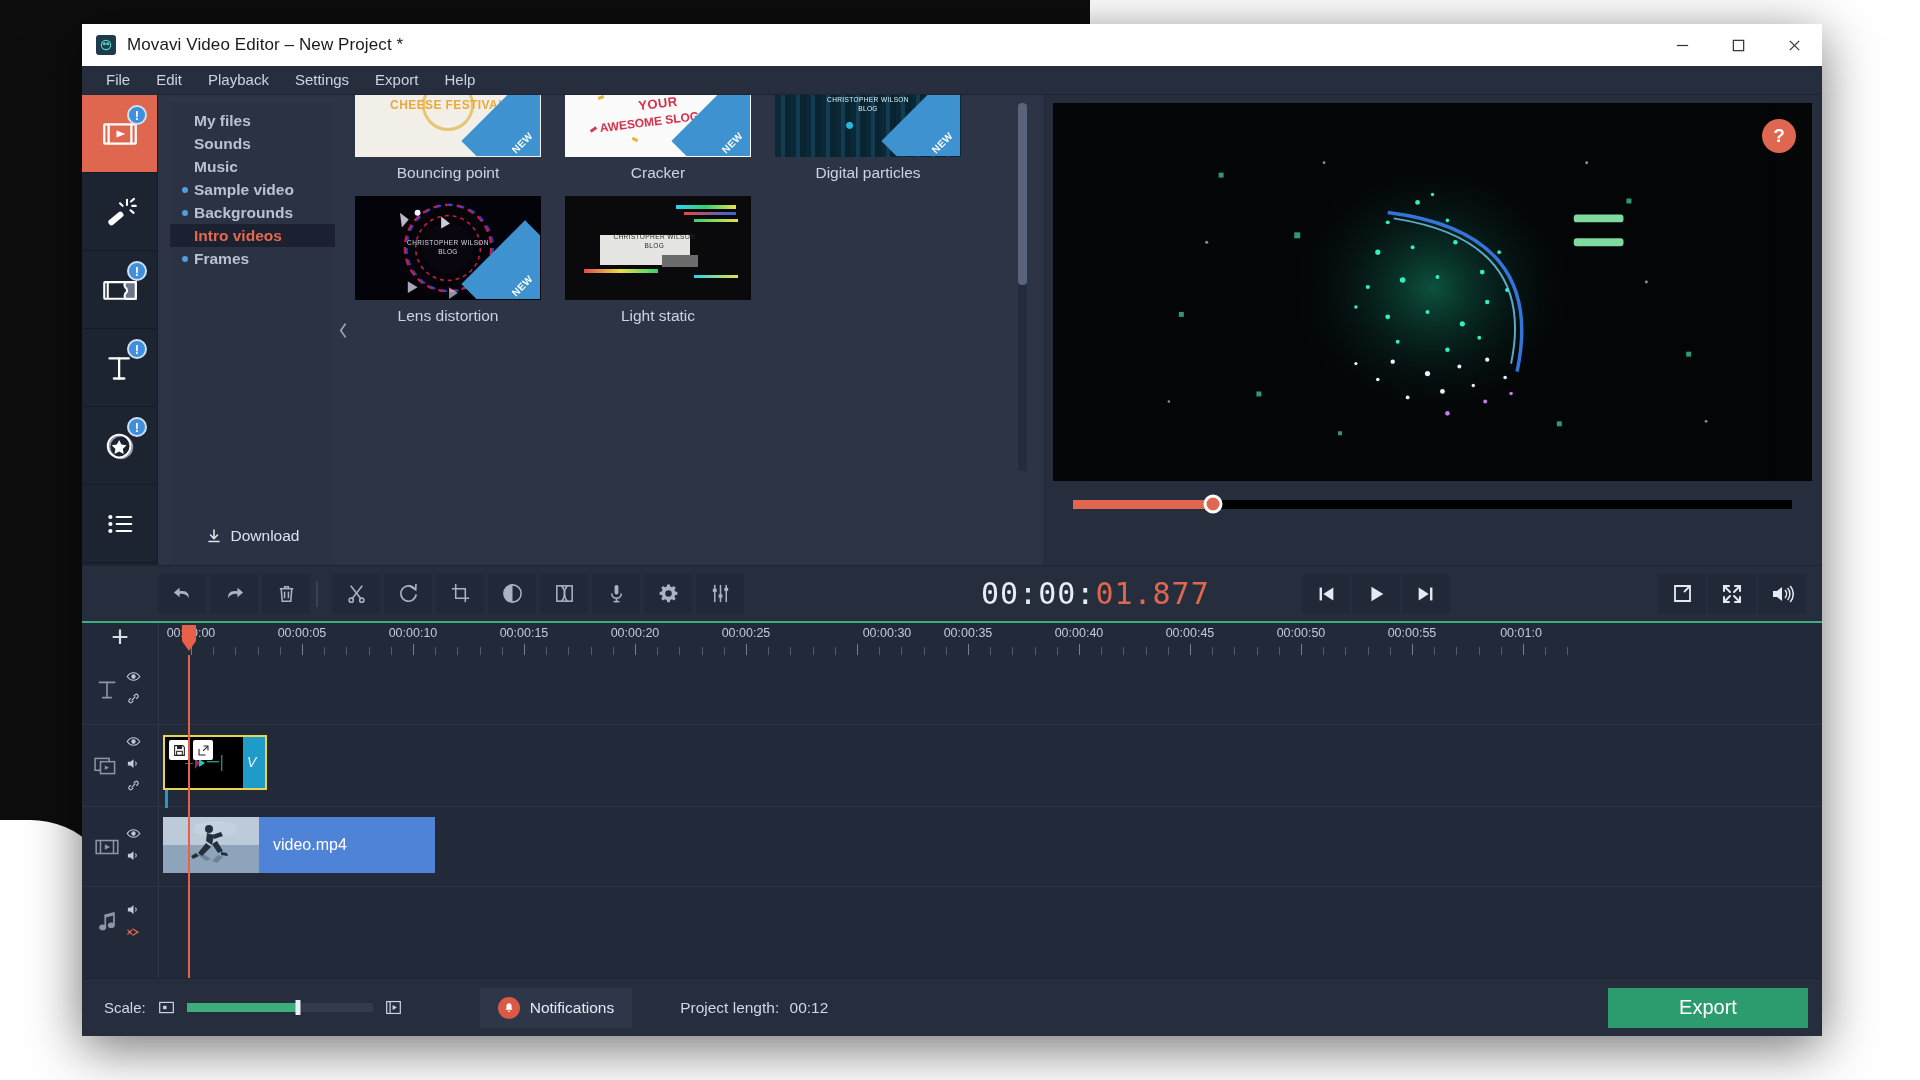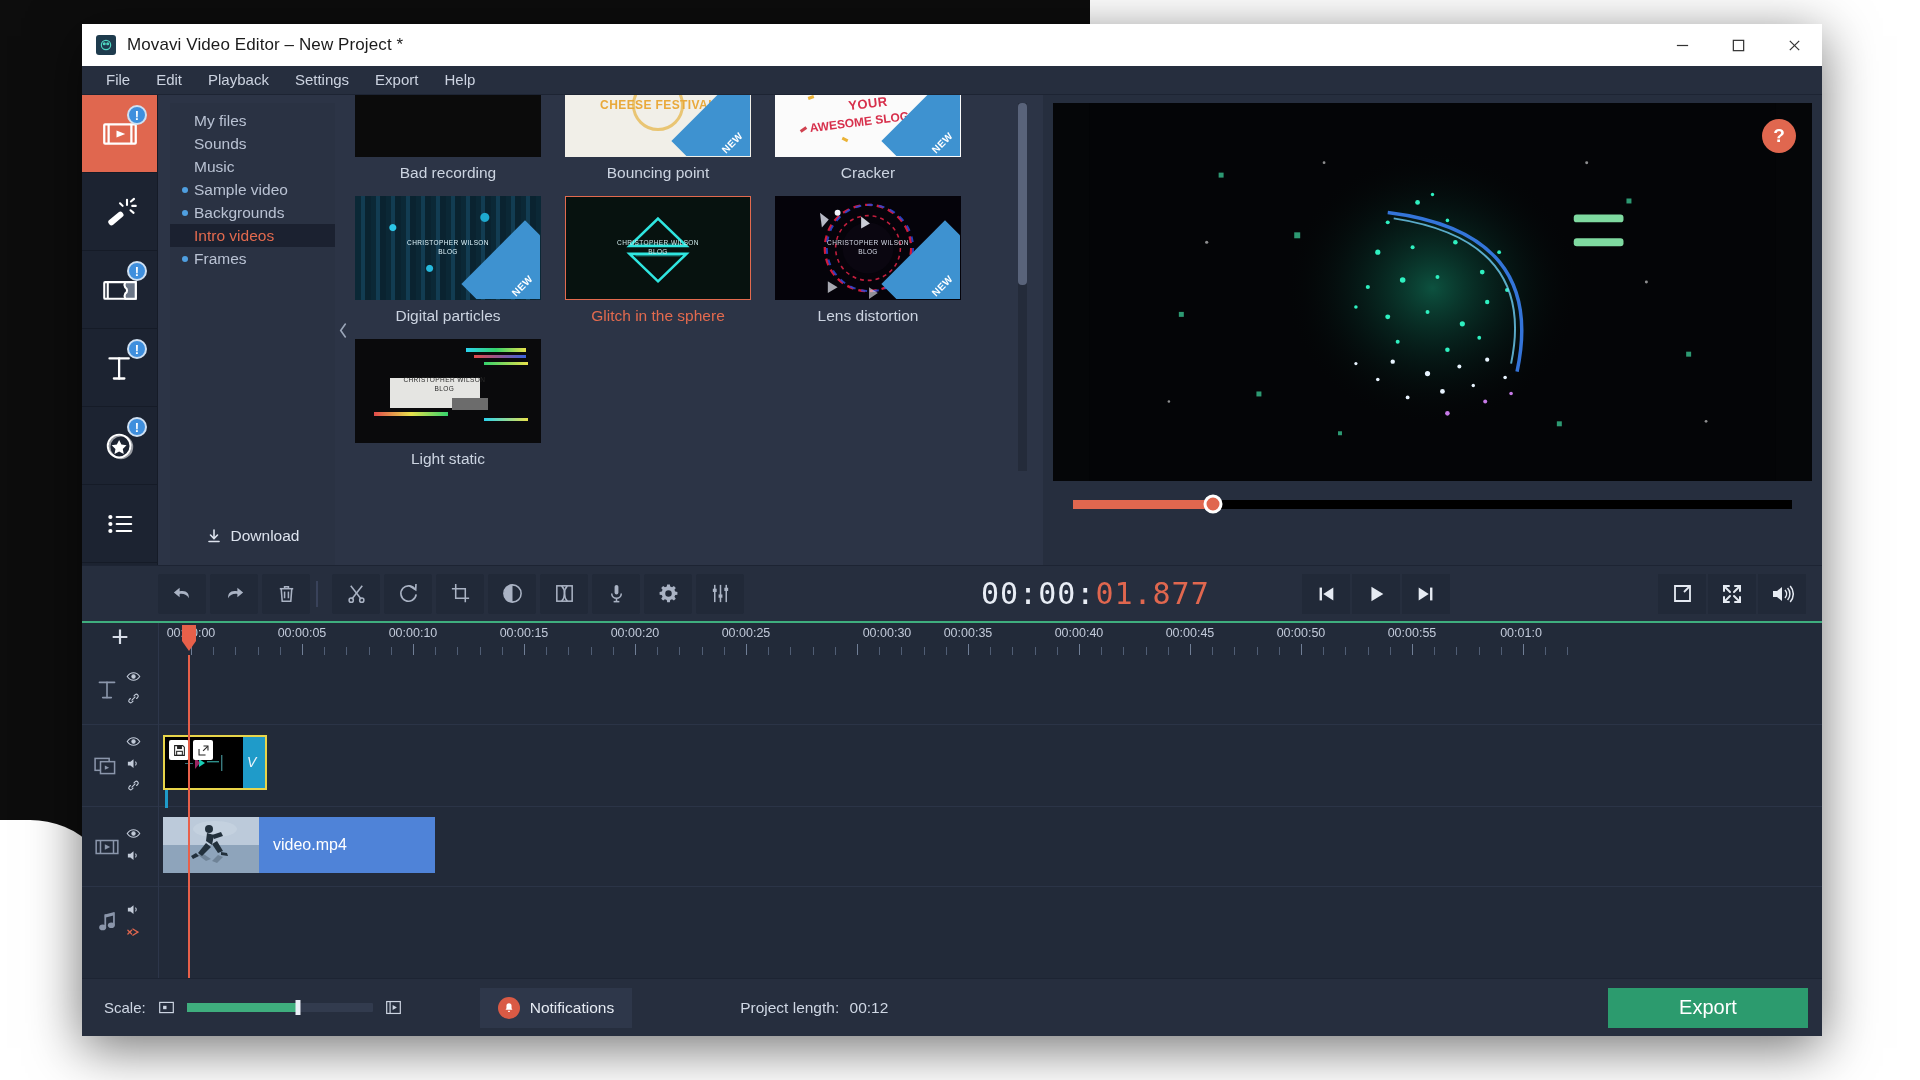--- a/index.html
+++ b/index.html
@@ -118,21 +118,21 @@
   }
   #panel-content { display: flex; flex: 1; min-height: 0; }
 
   
   #cat-col {
     width: 165px; margin-left: 12px; margin-top: 8px;
     background: #2a3243; flex: none;
     display: flex; flex-direction: column;
     position: relative;
   }
-  #cat-list { padding-top: 6px; }
+  #cat-list { padding-top: 6px; font-weight: bold; }
   .cat-item {
     font-size: 15.5px; color: #b9c2d3;
     padding: 2px 8px 2px 12px; line-height: 19px;
     display: flex; align-items: center; gap: 6px;
     white-space: nowrap;
   }
   .cat-item .dot {
     width: 6px; height: 6px; border-radius: 50%;
     background: #4f9fe0; flex: none;
   }
@@ -391,21 +391,21 @@
     margin-left: 78px; height: 40px; background: #2e374a;
     display: flex; align-items: center; gap: 10px;
     padding: 0 18px;
   }
   #notif-icon {
     width: 22px; height: 22px; border-radius: 50%;
     background: #d95a45; display: flex; align-items: center; justify-content: center;
   }
   #notif-icon svg { width: 12px; height: 12px; color: #fff; }
   #notif-label { font-size: 15.5px; color: #e6ebf3; }
-  #proj-length { margin-left: 108px; font-size: 15.5px; color: #cfd7e4; }
+  #proj-length { margin-left: 48px; font-size: 15.5px; color: #cfd7e4; }
   #export-btn {
     margin-left: auto; width: 200px; height: 40px;
     background: #2c9b6e; color: #fff; font-size: 20px;
     display: flex; align-items: center; justify-content: center;
   }
 </style>
 </head>
 <body>
 
 <div id="desktop">
@@ -561,24 +561,20 @@
 
         <div id="collapse-handle">
           <svg viewBox="0 0 12 20" fill="none" stroke="#9aa5b8" stroke-width="1.8" stroke-linecap="round" style="width:11px;height:19px">
             <polyline points="8,3 3,10 8,17"></polyline>
           </svg>
         </div>
 
         <div id="grid-wrap">
           <div id="grid">
 
-            <div class="thumb-cell">
-              <div class="thumb-box" style="background:#0b0b0b"></div>
-              <div class="thumb-label">Bad recording</div>
-            </div>
 
             <div class="thumb-cell">
               <div class="thumb-box" style="background:#f1efe8">
                 <div style="position:absolute;left:50%;top:50%;transform:translate(-50%,-50%);width:52px;height:52px;border:3px solid #e8bd5e;border-radius:50%;opacity:.85"></div>
                 <div style="position:absolute;left:50%;top:50%;transform:translate(-50%,-50%);font-size:12px;font-weight:bold;color:#e9a93b;letter-spacing:.4px;white-space:nowrap">CHEESE FESTIVAL</div>
                 <div style="position:absolute;right:-30px;bottom:-30px;width:90px;height:90px;background:#3e92d0;transform:rotate(45deg)"></div>
                 <div class="new-badge">NEW</div>
               </div>
               <div class="thumb-label">Bouncing point</div>
             </div>
@@ -611,32 +607,20 @@
                      radial-gradient(circle at 85% 62%, #1e9bc4 0 3px, transparent 4px),
                      repeating-linear-gradient(90deg,#0b2836 0 5px,#123c52 5px 9px,#0a2330 9px 15px),
                      linear-gradient(180deg,#0a2b3c,#061a26)">
                 <div class="wm" style="color:#dff4fb">CHRISTOPHER WILSON<br>BLOG</div>
                 <div style="position:absolute;right:-30px;bottom:-30px;width:90px;height:90px;background:#3e92d0;transform:rotate(45deg)"></div>
                 <div class="new-badge">NEW</div>
               </div>
               <div class="thumb-label">Digital particles</div>
             </div>
 
-            <div class="thumb-cell selected">
-              <div class="thumb-box" style="background:#07120f">
-                <svg viewBox="0 0 186 104" style="position:absolute;inset:0;width:100%;height:100%">
-                  <path d="M93 22 L122 50 L64 50 Z" fill="none" stroke="#2fe6e0" stroke-width="2.6"></path>
-                  <path d="M93 86 L122 58 L64 58 Z" fill="none" stroke="#2fe6e0" stroke-width="2.6"></path>
-                  <line x1="70" y1="48" x2="116" y2="48" stroke="#2fe6e0" stroke-width="1" opacity=".6"></line>
-                  <line x1="70" y1="60" x2="116" y2="60" stroke="#2fe6e0" stroke-width="1" opacity=".6"></line>
-                </svg>
-                <div class="wm" style="color:#cfe9ea">CHRISTOPHER WILSON<br>BLOG</div>
-              </div>
-              <div class="thumb-label">Glitch in the sphere</div>
-            </div>
 
             <div class="thumb-cell">
               <div class="thumb-box" style="background:#05030a">
                 <svg viewBox="0 0 186 104" style="position:absolute;inset:0;width:100%;height:100%">
                   <circle cx="93" cy="52" r="44" fill="none" stroke="#d11b3a" stroke-width="2.4" stroke-dasharray="7 5"></circle>
                   <circle cx="95" cy="52" r="44" fill="none" stroke="#2d49d6" stroke-width="2" stroke-dasharray="6 6" opacity=".85"></circle>
                   <circle cx="93" cy="52" r="33" fill="none" stroke="#c21e3d" stroke-width="1.6" stroke-dasharray="4 4"></circle>
                   <circle cx="93" cy="52" r="26" fill="#0a0610"></circle>
                   <path d="M44 16 l9 7 -7 8 z" fill="#e5e9f5" opacity=".8"></path>
                   <path d="M86 20 l9 7 -9 5 z" fill="#eef1fa" opacity=".85"></path>

